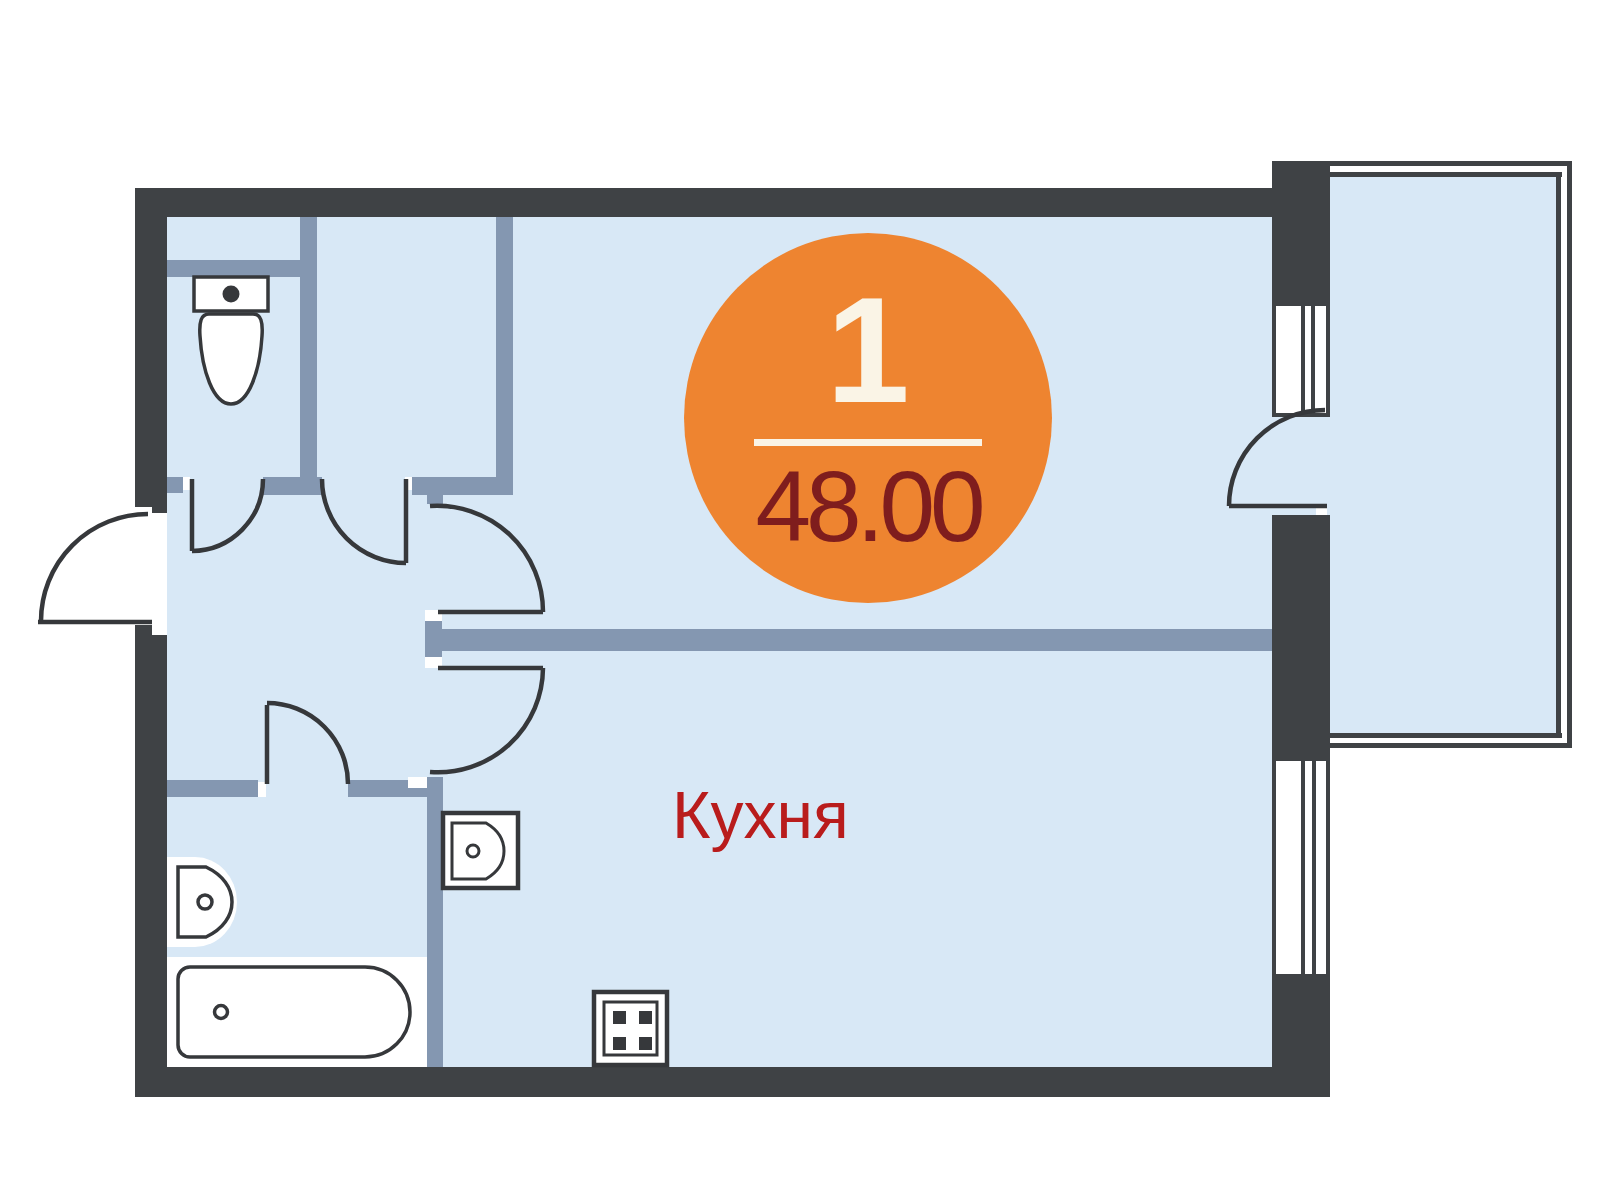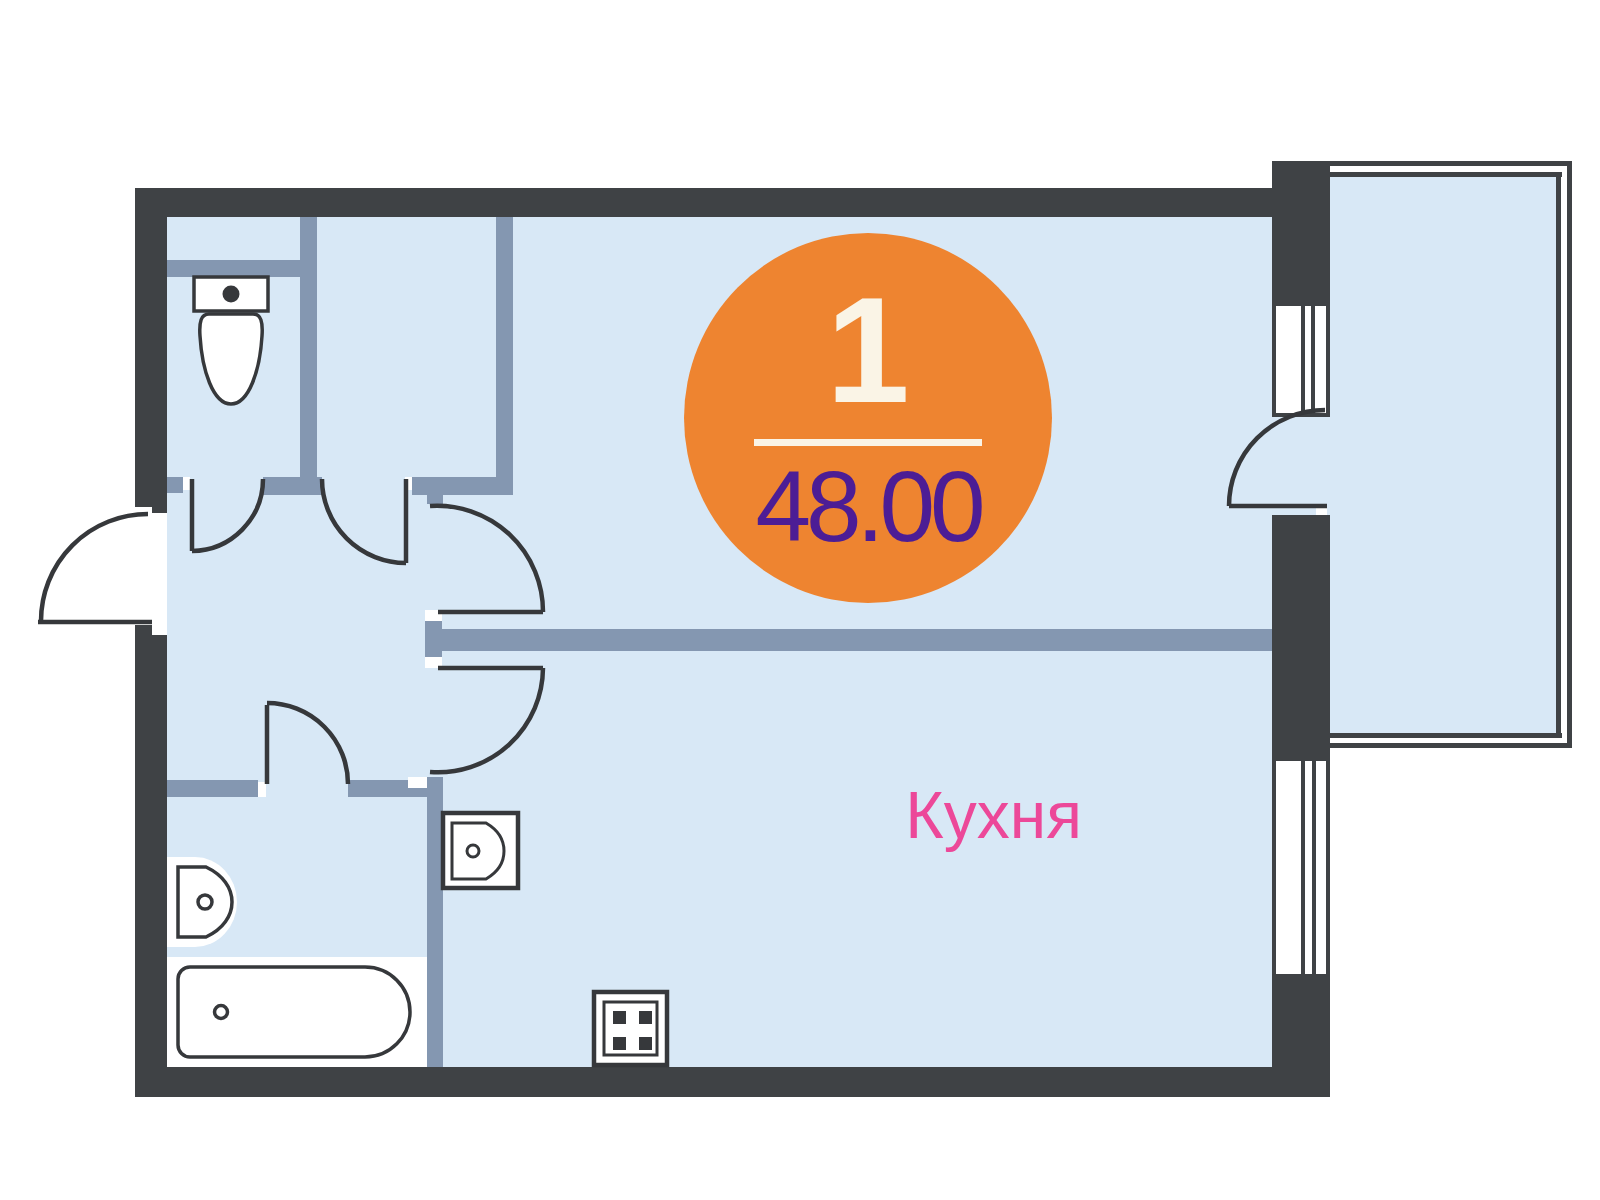--- a/index.html
+++ b/index.html
@@ -8,22 +8,22 @@
   .r{position:absolute;}
   .floor{background:#D8E8F6;}
   .gwall{background:#8497B1;}
   .dwall{background:#3F4245;}
   .white{background:#ffffff;}
   .svg-overlay{position:absolute;left:0;top:0;width:1600px;height:1200px;pointer-events:none;}
   .badge{position:absolute;left:684px;top:233px;width:368px;height:370px;border-radius:50%;
          background:#EE8430;display:flex;flex-direction:column;align-items:center;justify-content:center;}
   .badge .rooms{color:#FAF4E6;font-size:150px;font-weight:bold;line-height:1;margin-top:-6px;}
   .badge .divline{width:228px;height:7px;background:#FAF4E6;margin:14px 0 10px 0;}
-  .badge .area{color:#4c1d95;font-size:100px;font-weight:400;letter-spacing:-5px;line-height:1;}
-  .room-label{position:absolute;left:672px;top:782px;width:410px;text-align:right;color:#ec4899;}
+  .badge .area{color:#7f1d1d;font-size:100px;font-weight:400;letter-spacing:-5px;line-height:1;}
+  .room-label{position:absolute;left:672px;top:782px;width:410px;text-align:left;color:#b91c1c;}
   .room-label .nm{font-size:66px;line-height:1.0;}
   .room-label .ar{font-size:63px;line-height:1.0;margin-top:9px;}
 </style>
 </head>
 <body>
 
 <div class="plan">
 
   <div class="r floor" style="left:167px;top:217px;width:1105px;height:850px;"></div>
   <div class="r floor" style="left:1330px;top:177px;width:226px;height:556px;"></div>

